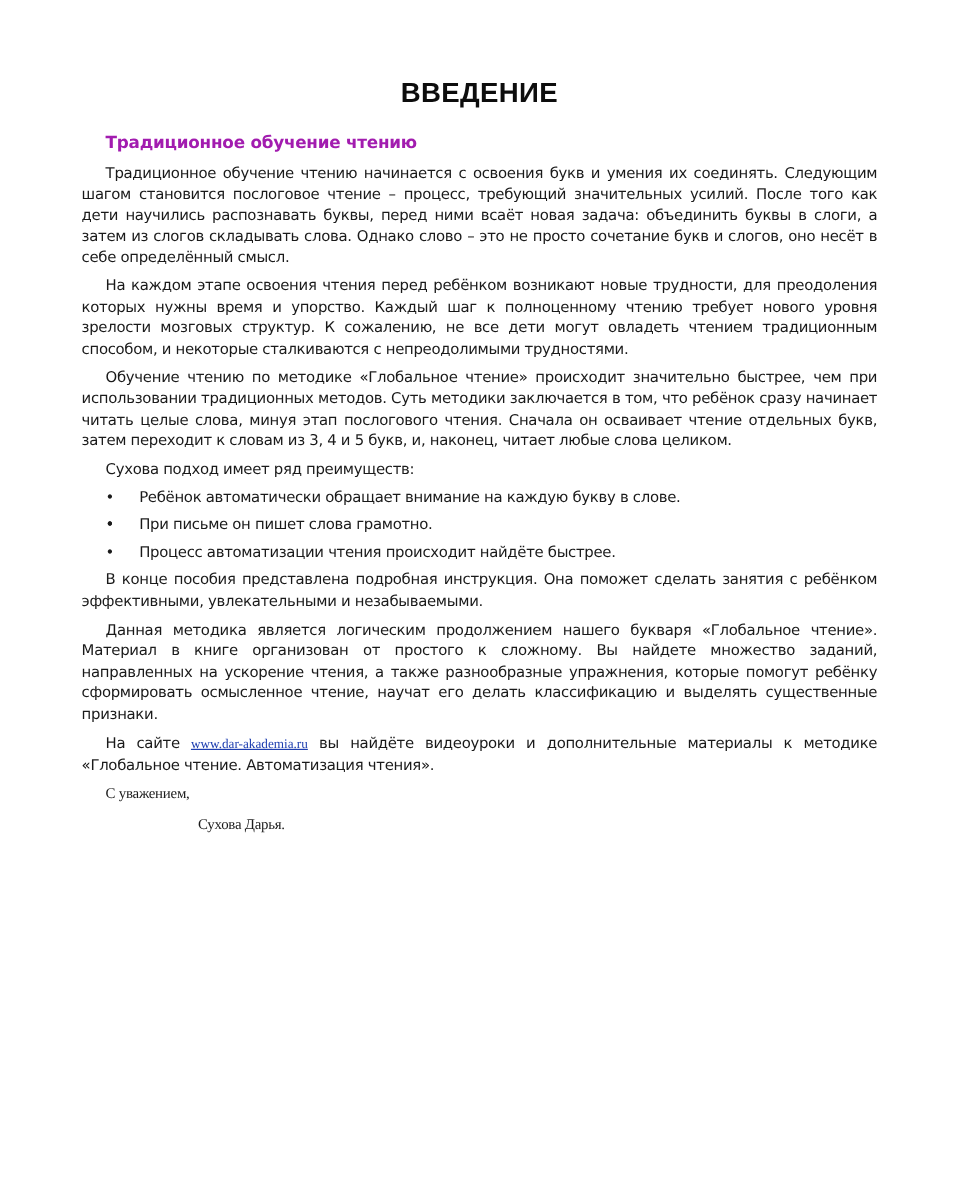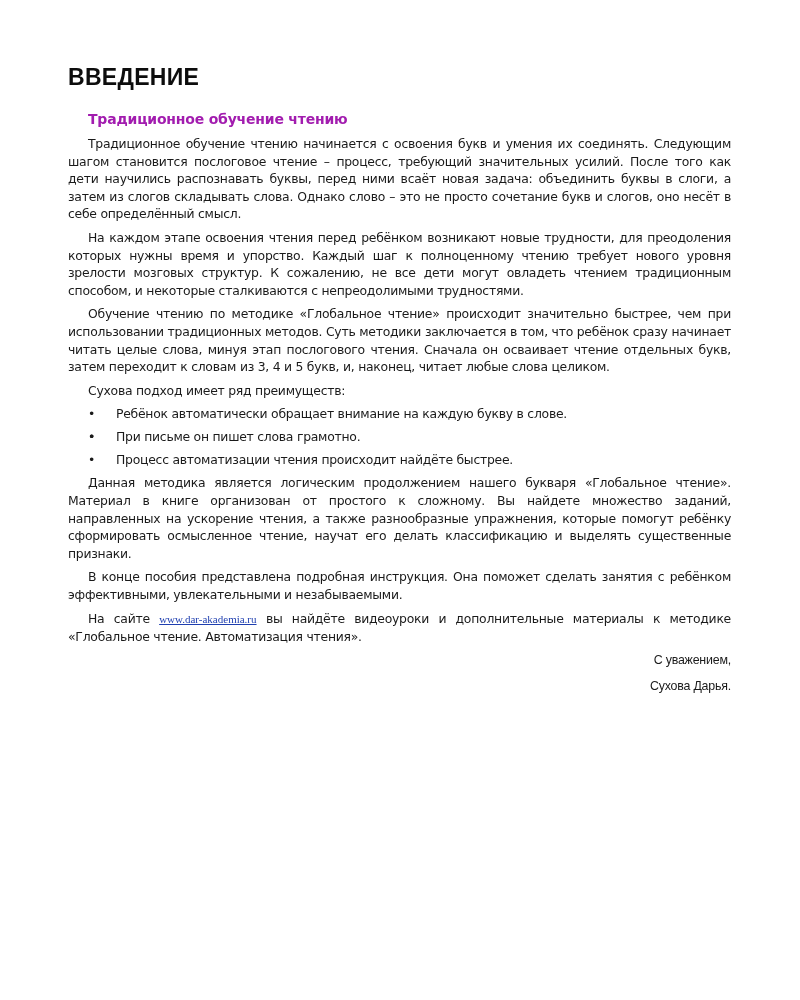--- a/index.html
+++ b/index.html
@@ -16,20 +16,21 @@
       font-family: "DejaVu Sans", sans-serif;
     }
     .page {
       position: absolute;
       left: 68px;
       top: 62px;
       width: 663px;
     }
     h1 {
       margin: 0 0 17px 0;
+      text-align: center;
       font-family: "Liberation Sans", sans-serif;
       font-weight: bold;
       font-size: 23px;
       letter-spacing: 0.3px;
       color: #0d0d0d;
       line-height: 30px;
     }
     h2 {
       margin: 0 0 6px 20px;
       font-family: "DejaVu Sans", sans-serif;
@@ -69,25 +70,24 @@
       top: 0;
     }
     a.link {
       color: #1f3fb0;
       text-decoration: underline;
       font-family: "Liberation Serif", serif;
       font-size: 11px;
       letter-spacing: 0;
     }
     .signature {
-      font-family: Liberation Sans, sans-serif;
+      font-family: Liberation Serif, serif;
       font-size: 12.4px;
       line-height: 17.6px;
       letter-spacing: -0.2px;
-      text-align: right;
     }
     .sig-greeting {
       padding-left: 20px;
       margin-bottom: 9px;
     }
     .sig-name {
       padding-left: 97px;
     }
   </style>
 </head>
@@ -117,22 +117,22 @@
       <li>
         <span class="bullet">•</span>
         <span>При письме он пишет слова грамотно.</span>
       </li>
       <li>
         <span class="bullet">•</span>
         <span>Процесс автоматизации чтения происходит найдёте быстрее.</span>
       </li>
     </ul>
 
+    <p>В конце пособия представлена подробная инструкция. Она поможет сделать занятия с ребёнком эффективными, увлекательными и незабываемыми.</p>
     <p>Данная методика является логическим продолжением нашего букваря «Глобальное чтение». Материал в книге организован от простого к сложному. Вы найдете множество заданий, направленных на ускорение чтения, а также разнообразные упражнения, которые помогут ребёнку сформировать осмысленное чтение, научат его делать классификацию и выделять существенные признаки.</p>
-    <p>В конце пособия представлена подробная инструкция. Она поможет сделать занятия с ребёнком эффективными, увлекательными и незабываемыми.</p>
     <p><span>На сайте </span><a class="link" href="#">www.dar-akademia.ru</a><span> вы найдёте видеоуроки и дополнительные материалы к методике «Глобальное чтение. Автоматизация чтения».</span></p>
   </section>
 
   <div class="signature">
     <div class="sig-greeting">С уважением,</div>
     <div class="sig-name">Сухова Дарья.</div>
   </div>
 </div>
 
 </body></html>

